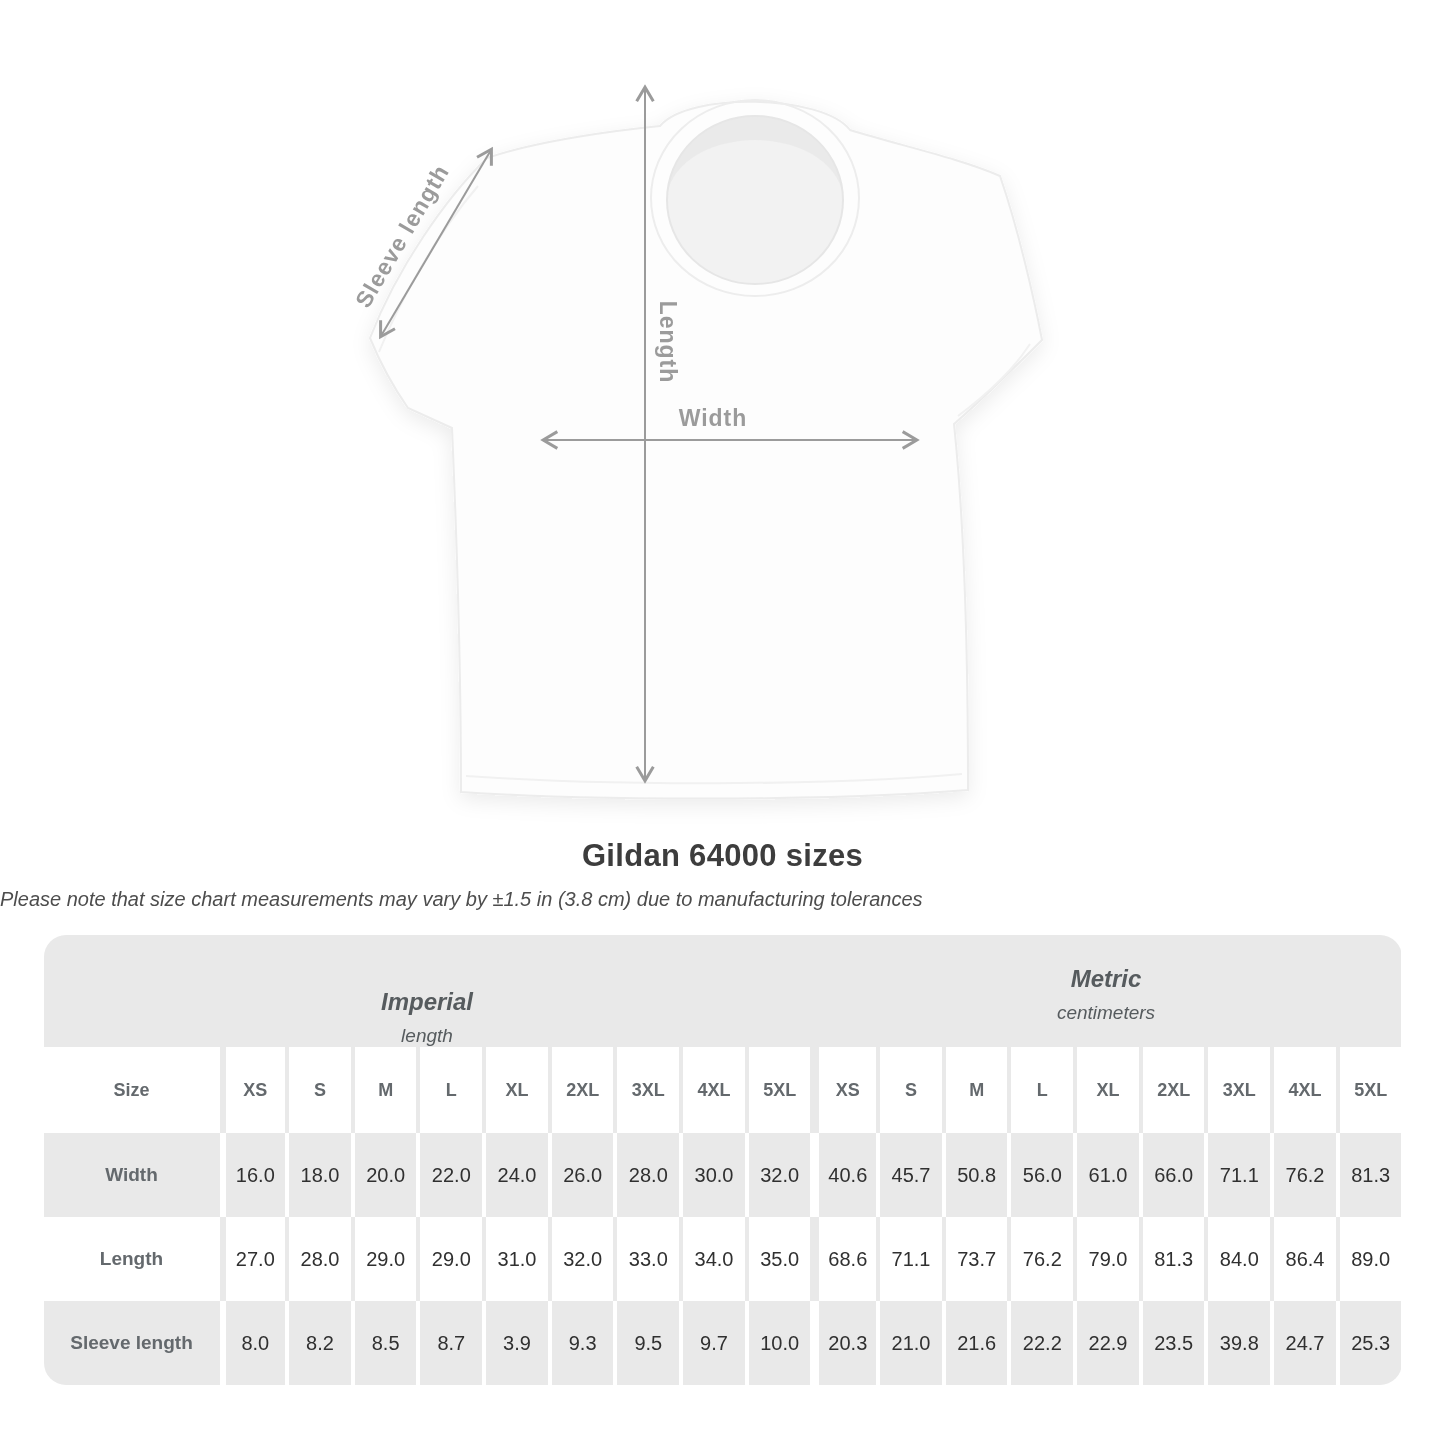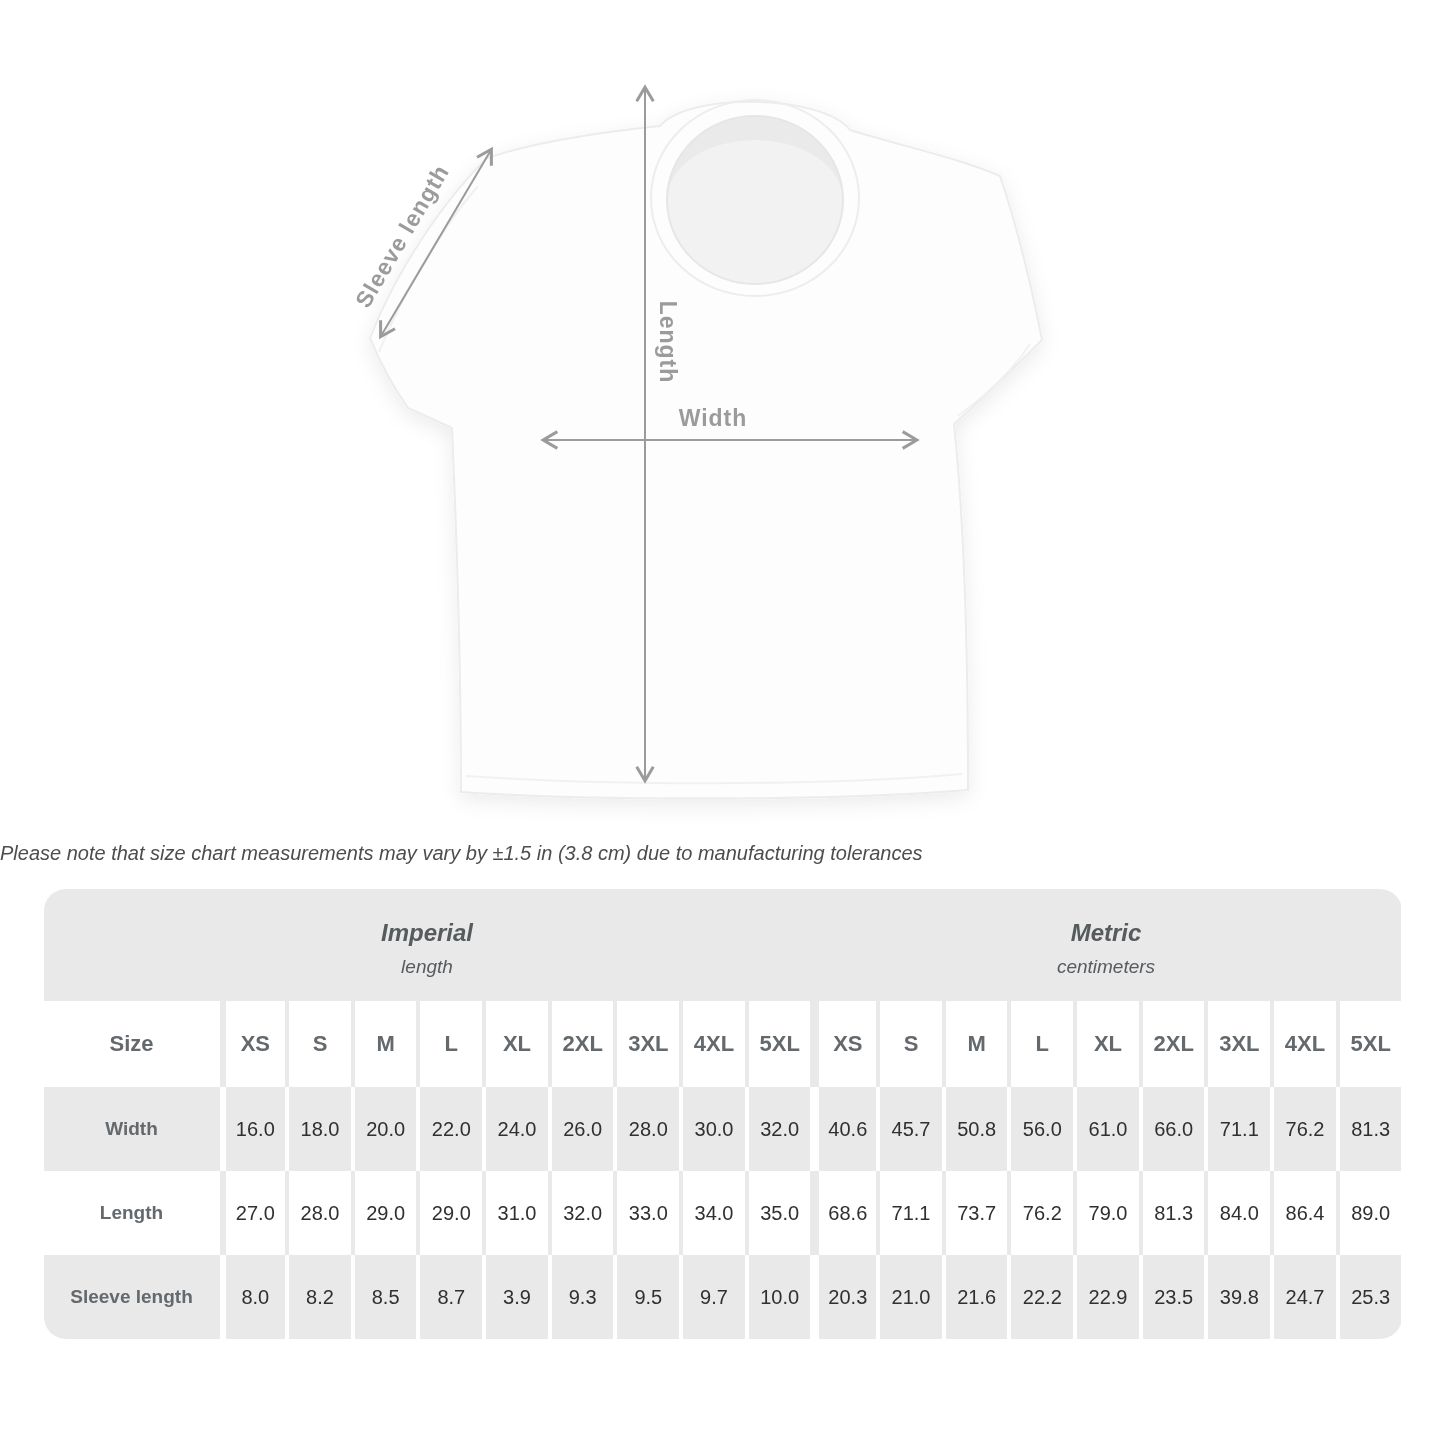--- a/index.html
+++ b/index.html
@@ -30,37 +30,37 @@
     grid-template-columns:176px repeat(18, 1fr);
     grid-template-rows:112px 86px 84px 84px 84px;
     border-radius:22px;overflow:hidden;
     background:#ffffff;
   }
   .unit-half{
     grid-row:1;background:#e9e9e9;color:#565b5e;
     display:flex;flex-direction:column;align-items:center;justify-content:center;
     padding-top:6px;
   }
-  .unit-half.imperial{grid-column:1 / 11;}
+  .unit-half.imperial{grid-column:1 / 11;justify-content:flex-end;}
   .unit-half.metric{grid-column:11 / 20;}
   .unit-name{font-size:24px;font-weight:bold;font-style:italic;}
   .unit-sub{font-size:19px;font-style:italic;margin-top:9px;}
 
   .cell{
     display:flex;align-items:center;justify-content:center;
     border-left:4px solid transparent;
     box-sizing:border-box;
     font-size:20px;color:#303030;
   }
   .row-white{background:#ffffff;border-left-color:#e9e9e9;}
   .row-gray{background:#e9e9e9;border-left-color:#ffffff;}
   .col-first{border-left:none;}
   .sep-label{border-left-width:6px;}
   .sep-group{border-left-width:9px;}
-  .hdr{font-weight:bold;font-size:22px;color:#64696d;}
+  .hdr{font-weight:bold;font-size:18px;color:#64696d;}
   .rowlabel{font-weight:bold;font-size:19px;color:#64696d;}
 
   
   .meas-label{
     font-family:"Liberation Sans", sans-serif;
     font-size:23px;font-weight:bold;fill:#9b9b9b;letter-spacing:1px;
   }
 </style>
 </head>
 <body>
@@ -112,20 +112,21 @@
 
     <g>
       <line x1="381" y1="336" x2="491" y2="150" stroke="#9b9b9b" stroke-width="2" marker-start="url(#arrowhead)" marker-end="url(#arrowhead)"></line>
     </g>
 
     <text class="meas-label" x="713" y="426" text-anchor="middle">Width</text>
     <text class="meas-label" x="660" y="342" text-anchor="middle" transform="rotate(90 660 342)">Length</text>
     <text class="meas-label" x="409" y="240" text-anchor="middle" transform="rotate(-59.5 409 240)">Sleeve length</text>
   </svg>
 
+  <h1 class="title">Gildan 64000 sizes</h1>
   <p class="note">Please note that size chart measurements may vary by ±1.5 in (3.8 cm) due to manufacturing tolerances</p>
 
   <div class="size-table">
     <div class="unit-half imperial">
       <div class="unit-name">Imperial</div>
       <div class="unit-sub">length</div>
     </div>
     <div class="unit-half metric">
       <div class="unit-name">Metric</div>
       <div class="unit-sub">centimeters</div>

